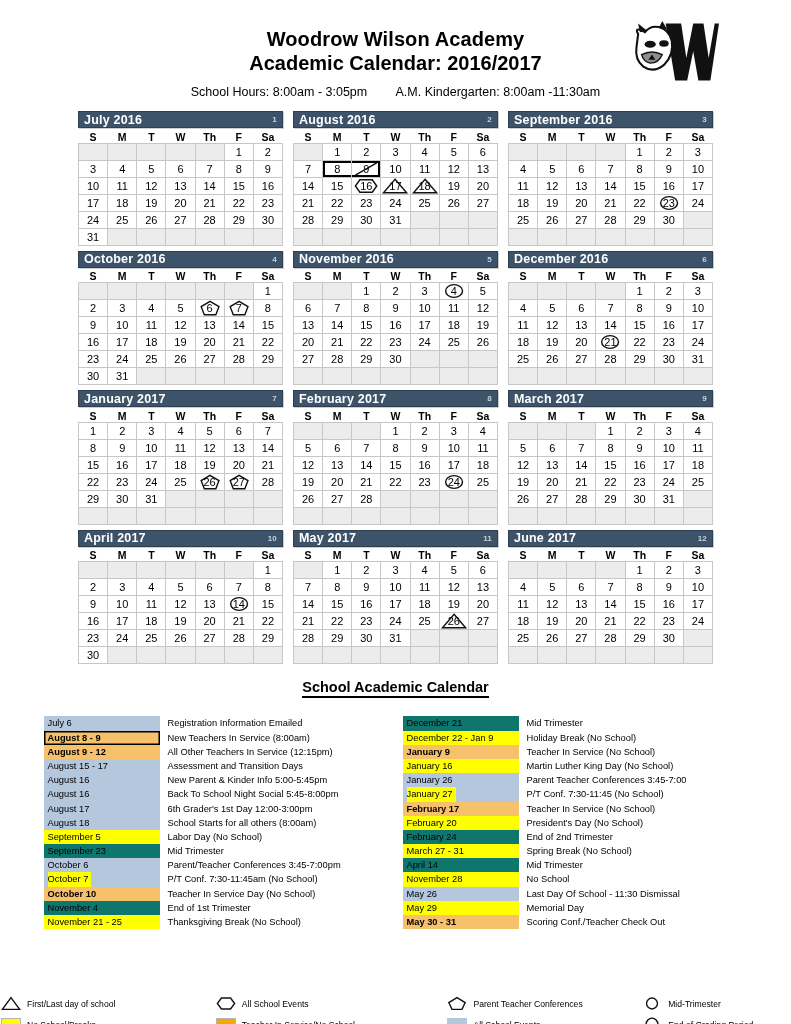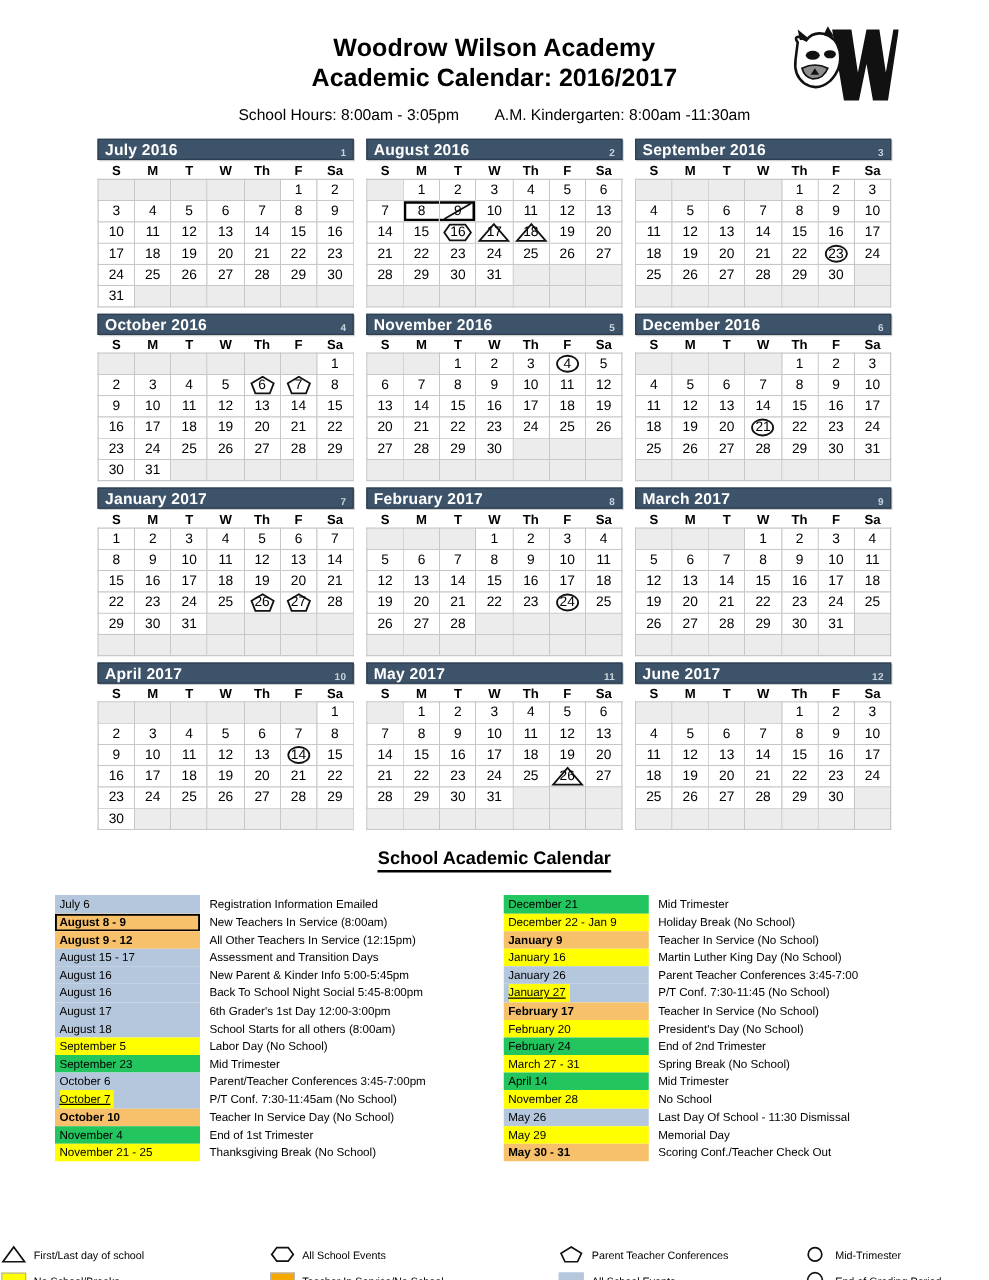--- a/index.html
+++ b/index.html
@@ -31,21 +31,21 @@
     margin-top: 8px;
   }
   .month { width: 215px; padding: 0 5px; margin-bottom: 5px; }
   .m-title {
     position: relative;
     background: #3d5369;
     border: 1px solid #2d3f50;
     box-shadow: 1px 1px 0 #cfcfcf;
     height: 17px;
     padding: 0 5px;
-    display: flex; align-items: flex-end;
+    display: flex; align-items: center;
     color: #ffffff;
     font-size: 12.5px; font-weight: bold;
     letter-spacing: .2px;
   }
   .m-title .m-num {
     margin-left: auto; font-size: 8px; font-weight: bold; color: #c9d4de;
   }
   table.cal { border-collapse: collapse; width: 205px; table-layout: fixed; margin-top: 2px; }
   table.cal th {
     font-size: 10.5px; font-weight: bold; height: 13px;
@@ -92,25 +92,25 @@
   .leg-row { display:flex; height: 14.2px; align-items:center; }
   .leg-date {
     width: 116px; padding-left: 4px;
     height: 14.2px; line-height: 14.2px;
     white-space: nowrap; overflow: hidden;
   }
   .leg-desc { padding-left: 8px; height:14.2px; line-height:14.2px; white-space: nowrap; }
   .c-blue   { background:#b5c7dd; }
   .c-yellow { background:#ffff00; }
   .c-orange { background:#f7c06a;font-weight:bold; }
-  .c-green  { background:#22c55e; }
+  .c-green  { background:#0f766e; }
   .leg-date.boxed { box-shadow: inset 0 0 0 1.5px #000; }
   
   .leg-date.split { background:#b5c7dd; }
-  .leg-date.split .inner { background:#ffff00; display:inline-block; height:14.2px; line-height:14.2px; padding-right:3px;text-decoration:underline; }
+  .leg-date.split .inner { background:#ffff00; display:inline-block; height:14.2px; line-height:14.2px; padding-right:3px; }
 
   
   .key {
     display:flex; justify-content:center; margin-top: 20px; font-size: 8.6px;
   }
   .key-group { display:flex; flex-direction:column; gap:4px;margin-top:46px; }
   .key-item { display:flex; align-items:center; gap:5px; height: 17px; }
   .key-sym { width: 22px; height: 15px; display:flex; align-items:center; justify-content:center; }
   .sw { width: 20px; height: 14px; border:1px solid #b5b5b5; }
   .sw.y { background:#ffff00; }

